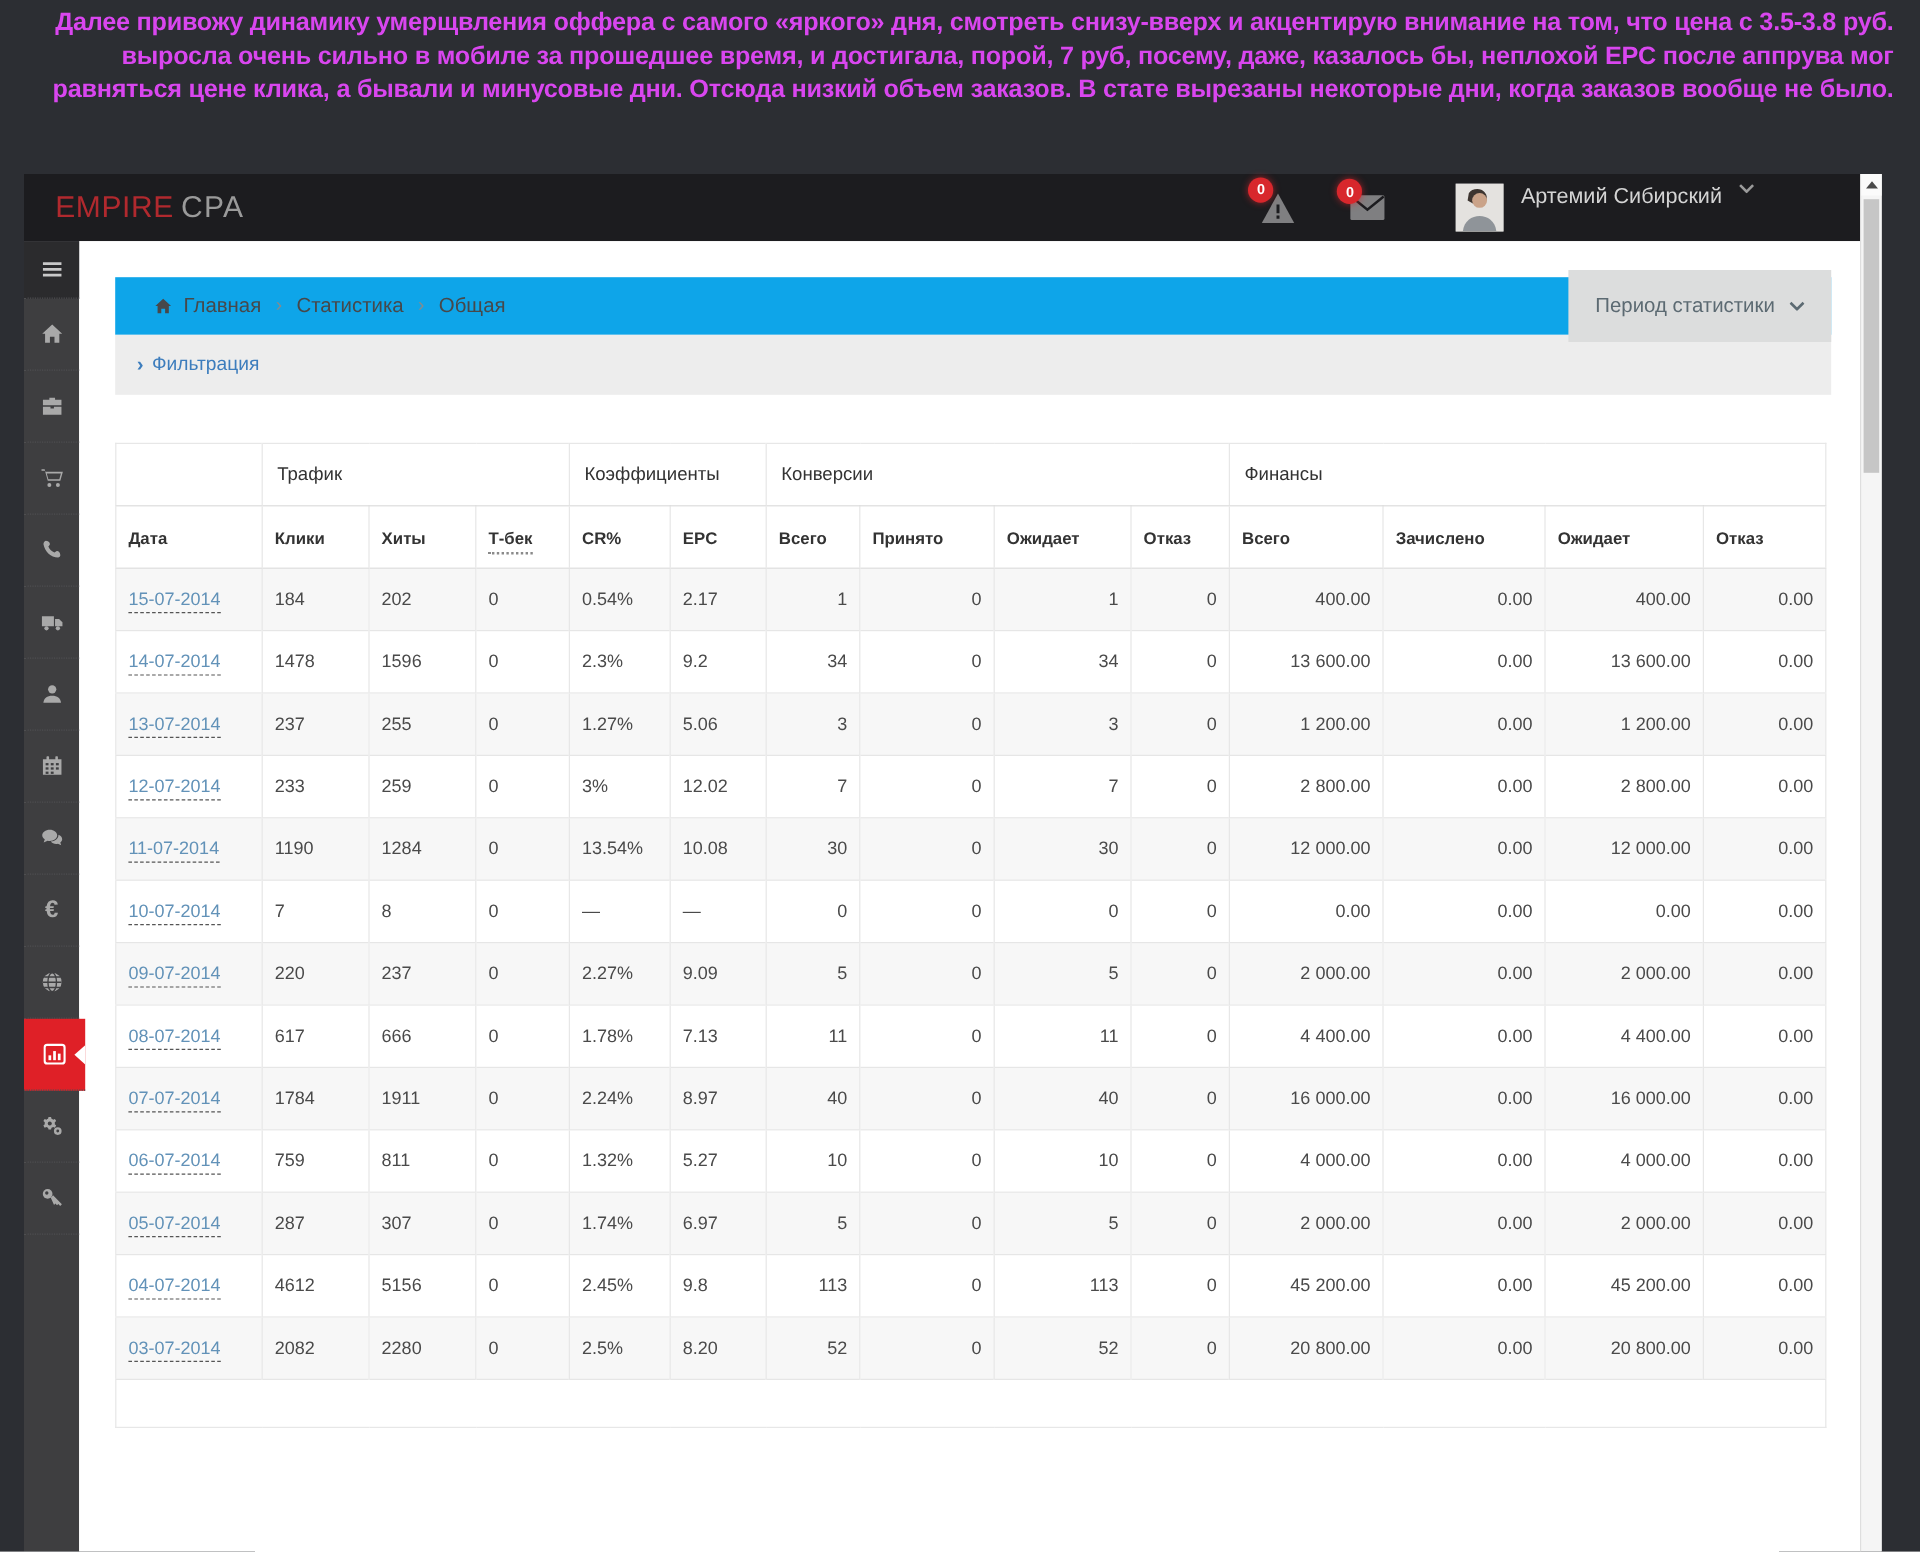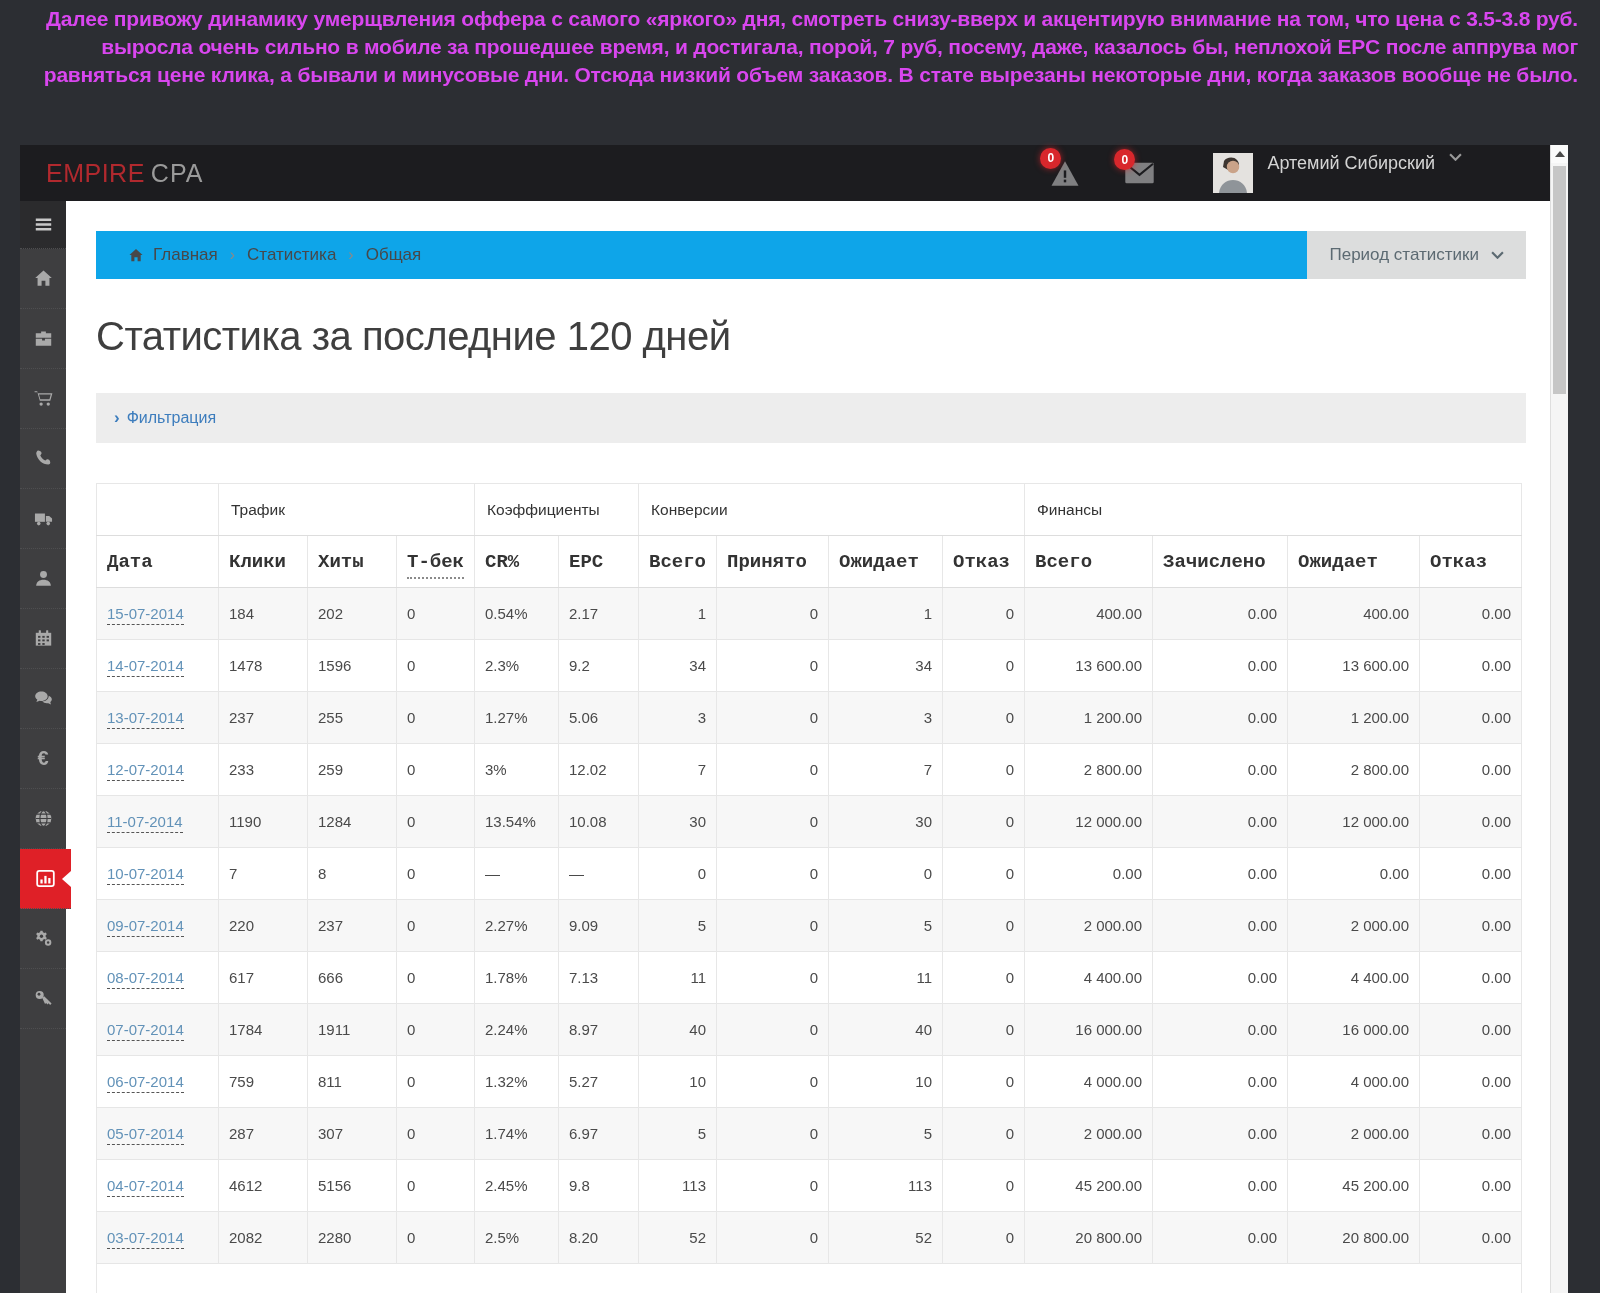--- a/index.html
+++ b/index.html
@@ -61,21 +61,21 @@
   
   .breadcrumb-bar{
     height:48px;background:#0ea5e9;display:flex;align-items:center;
     padding-left:32px;color:#47484a;font-size:17px;
   }
   .home-ico{margin-right:9px;display:flex;align-items:center;color:#47484a}
   .crumb{cursor:pointer;white-space:nowrap}
   .sep{color:#8a8a8a;margin:0 12px;font-size:16px}
   .sep::before{content:'\203A'}
   .period-btn{
-    margin-left:auto;height:48px;background:#dcdddd;cursor:pointer;
+    margin-left:auto;height:60px;background:#dcdddd;cursor:pointer;
     display:flex;align-items:center;gap:12px;padding:0 22px;
     color:#5c6a72;font-size:17px;white-space:nowrap;
   }
   
   .page-title{
     font-size:40px;font-weight:300;color:#3f3f3f;
     line-height:54px;margin:30px 0 30px 0;letter-spacing:-.5px;
   }
   .filter-bar{
     height:50px;background:#ededed;display:flex;align-items:center;
@@ -91,22 +91,22 @@
   .stats th,.stats td{
     border-left:1px solid #e7e7e7;padding:0 10px;overflow:hidden;white-space:nowrap;
   }
   .stats th:first-child,.stats td:first-child{border-left:none}
   .stats thead tr{height:52px}
   .group-row th{
     font-weight:400;color:#333;text-align:left;font-size:15.5px;
     border-bottom:1px solid #ddd;background:#fff;padding-left:12px;
   }
   .cols-row th{
-    font-weight:700;color:#333;text-align:left;font-size:19px;
-    border-bottom:1px solid #ddd;background:#fff;font-family:Liberation Mono, monospace;
+    font-weight:700;color:#333;text-align:left;font-size:14px;
+    border-bottom:1px solid #ddd;background:#fff;
   }
   .cols-row th.hint span{border-bottom:2px dotted #8a8a8a;padding-bottom:4px}
   .stats tbody tr{height:52px}
   .stats tbody tr:nth-child(odd){background:#f7f7f7}
   .stats tbody td{border-top:1px solid #e6e6e6}
   .stats td.right{text-align:right}
   .date-link{
     color:#6292b8;text-decoration:none;cursor:pointer;
     border-bottom:1px dashed #555;padding-bottom:2px;margin-top:12px;
   }
@@ -320,21 +320,20 @@
           <div class="period-btn">
             <span>Период статистики</span>
             <span>
               <svg width="13" height="8" viewBox="0 0 12 7" fill="none">
                   <path d="M1 1l5 5 5-5" stroke="currentColor" stroke-width="2"></path>
                 </svg>
             </span>
           </div>
         </div>
 
-        <h1 class="page-title">Статистика за последние 120 дней</h1>
 
         <div class="filter-bar">
           <span class="filter-chev">›</span>
           <span>Фильтрация</span>
         </div>
 
         <table class="stats">
           <colgroup>
             <col style="width:122px">
               <col style="width:89px">

